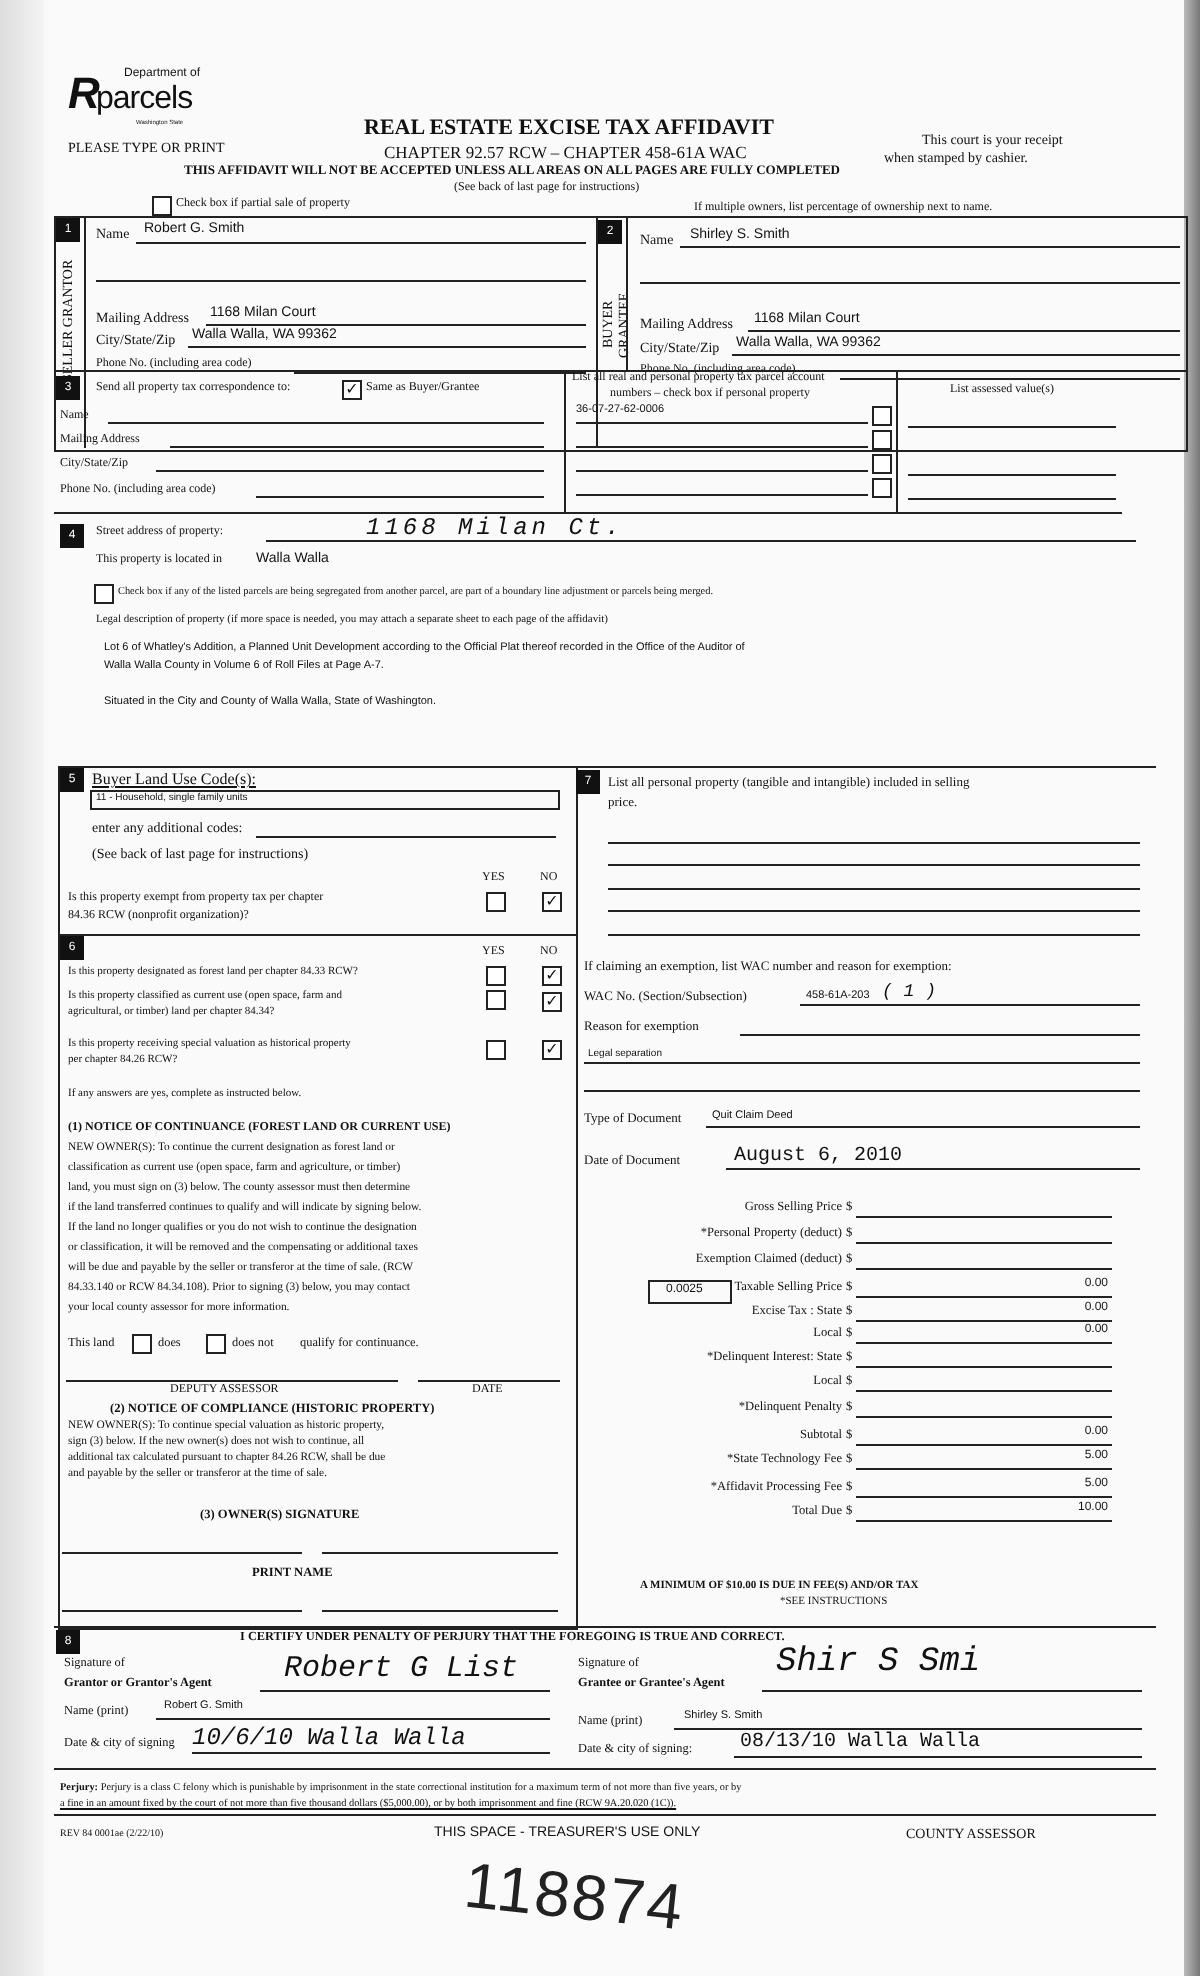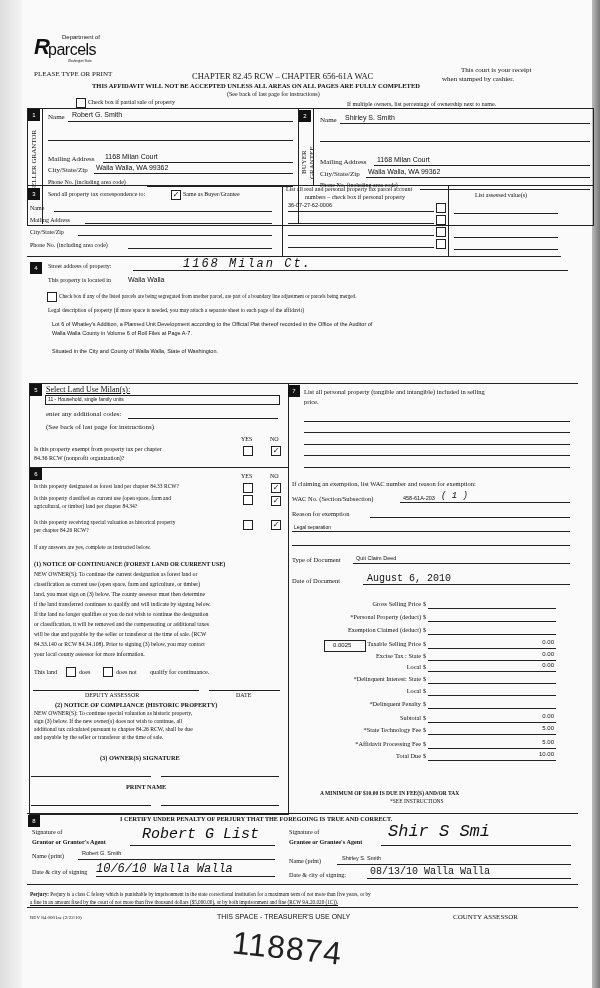--- a/index.html
+++ b/index.html
@@ -28,21 +28,22 @@
   <div class="leftedge"></div>
   <div class="rightedge"></div>
 
   <div class="abs" style="left:34px;top:34px;width:80px;height:34px;">
     <div class="t ss" style="left:28px;top:0;font-size:6px;">Department of</div>
     <div class="t ss b" style="left:0;top:2px;font-size:22px;font-style:italic;line-height:22px;">R</div>
     <div class="t ss" style="left:14px;top:8px;font-size:16px;line-height:16px;letter-spacing:-0.5px;">parcels</div>
     <div class="t ss" style="left:34px;top:25px;font-size:3px;">Washington State</div>
   </div>
   <div class="t f7" style="left:34px;top:70px;">PLEASE TYPE OR PRINT</div>
-  <div class="t" style="left:192px;top:71px;font-size:8.5px;">CHAPTER 82.45 RCW – CHAPTER 656-61A WAC</div>
+  <div class="t b" style="left:182px;top:58px;font-size:11px;">REAL ESTATE EXCISE TAX AFFIDAVIT</div>
+  <div class="t" style="left:192px;top:71px;font-size:8.5px;">CHAPTER 92.57 RCW – CHAPTER 458-61A WAC</div>
   <div class="t f7" style="left:461px;top:66px;">This court is your receipt</div>
   <div class="t f7" style="left:442px;top:75px;">when stamped by cashier.</div>
   <div class="t b" style="left:92px;top:82px;font-size:6.5px;">THIS AFFIDAVIT WILL NOT BE ACCEPTED UNLESS ALL AREAS ON ALL PAGES ARE FULLY COMPLETED</div>
   <div class="t f6" style="left:227px;top:91px;">(See back of last page for instructions)</div>
   <div class="cb" style="left:76px;top:98px;"></div>
   <div class="t f6" style="left:88px;top:99px;">Check box if partial sale of property</div>
   <div class="t f6" style="left:347px;top:101px;">If multiple owners, list percentage of ownership next to name.</div>
 
   <div class="box" style="left:27px;top:108px;width:565px;height:116px;border-width:1px;"></div>
   <div class="num" style="left:28px;top:109px;">1</div>
@@ -108,21 +109,21 @@
   <div class="cb" style="left:47px;top:292px;"></div>
   <div class="t" style="left:59px;top:293px;font-size:5.2px;">Check box if any of the listed parcels are being segregated from another parcel, are part of a boundary line adjustment or parcels being merged.</div>
   <div class="t" style="left:48px;top:307px;font-size:5.5px;">Legal description of property (if more space is needed, you may attach a separate sheet to each page of the affidavit)</div>
   <div class="t ss" style="left:52px;top:321px;font-size:5.5px;">Lot 6 of Whatley's Addition, a Planned Unit Development according to the Official Plat thereof recorded in the Office of the Auditor of</div>
   <div class="t ss" style="left:52px;top:330px;font-size:5.5px;">Walla Walla County in Volume 6 of Roll Files at Page A-7.</div>
   <div class="t ss" style="left:52px;top:348px;font-size:5.5px;">Situated in the City and County of Walla Walla, State of Washington.</div>
 
   <div class="abs" style="left:29px;top:383px;width:259px;height:430px;border:1px solid #222;border-right:none;"></div>
   <div class="abs" style="left:288px;top:383px;border-left:1px solid #222;height:430px;"></div>
   <div class="num" style="left:30px;top:384px;">5</div>
-  <div class="t b f8" style="left:46px;top:385px;text-decoration:underline;font-weight:normal;">Select Land Use Milan(s):</div>
+  <div class="t b f8" style="left:46px;top:385px;text-decoration:underline;font-weight:normal;">Buyer Land Use Code(s):</div>
   <div class="box" style="left:45px;top:395px;width:233px;height:8px;">
     <div class="t ss" style="left:2px;top:0;font-size:5px;">11 - Household, single family units</div>
   </div>
   <div class="t f7" style="left:46px;top:410px;">enter any additional codes:</div>
   <div class="line" style="left:128px;top:418px;width:150px;"></div>
   <div class="t f7" style="left:46px;top:423px;">(See back of last page for instructions)</div>
   <div class="t f6" style="left:241px;top:436px;">YES</div>
   <div class="t f6" style="left:270px;top:436px;">NO</div>
   <div class="t f6" style="left:34px;top:446px;">Is this property exempt from property tax per chapter</div>
   <div class="t f6" style="left:34px;top:455px;">84.36 RCW (nonprofit organization)?</div>

